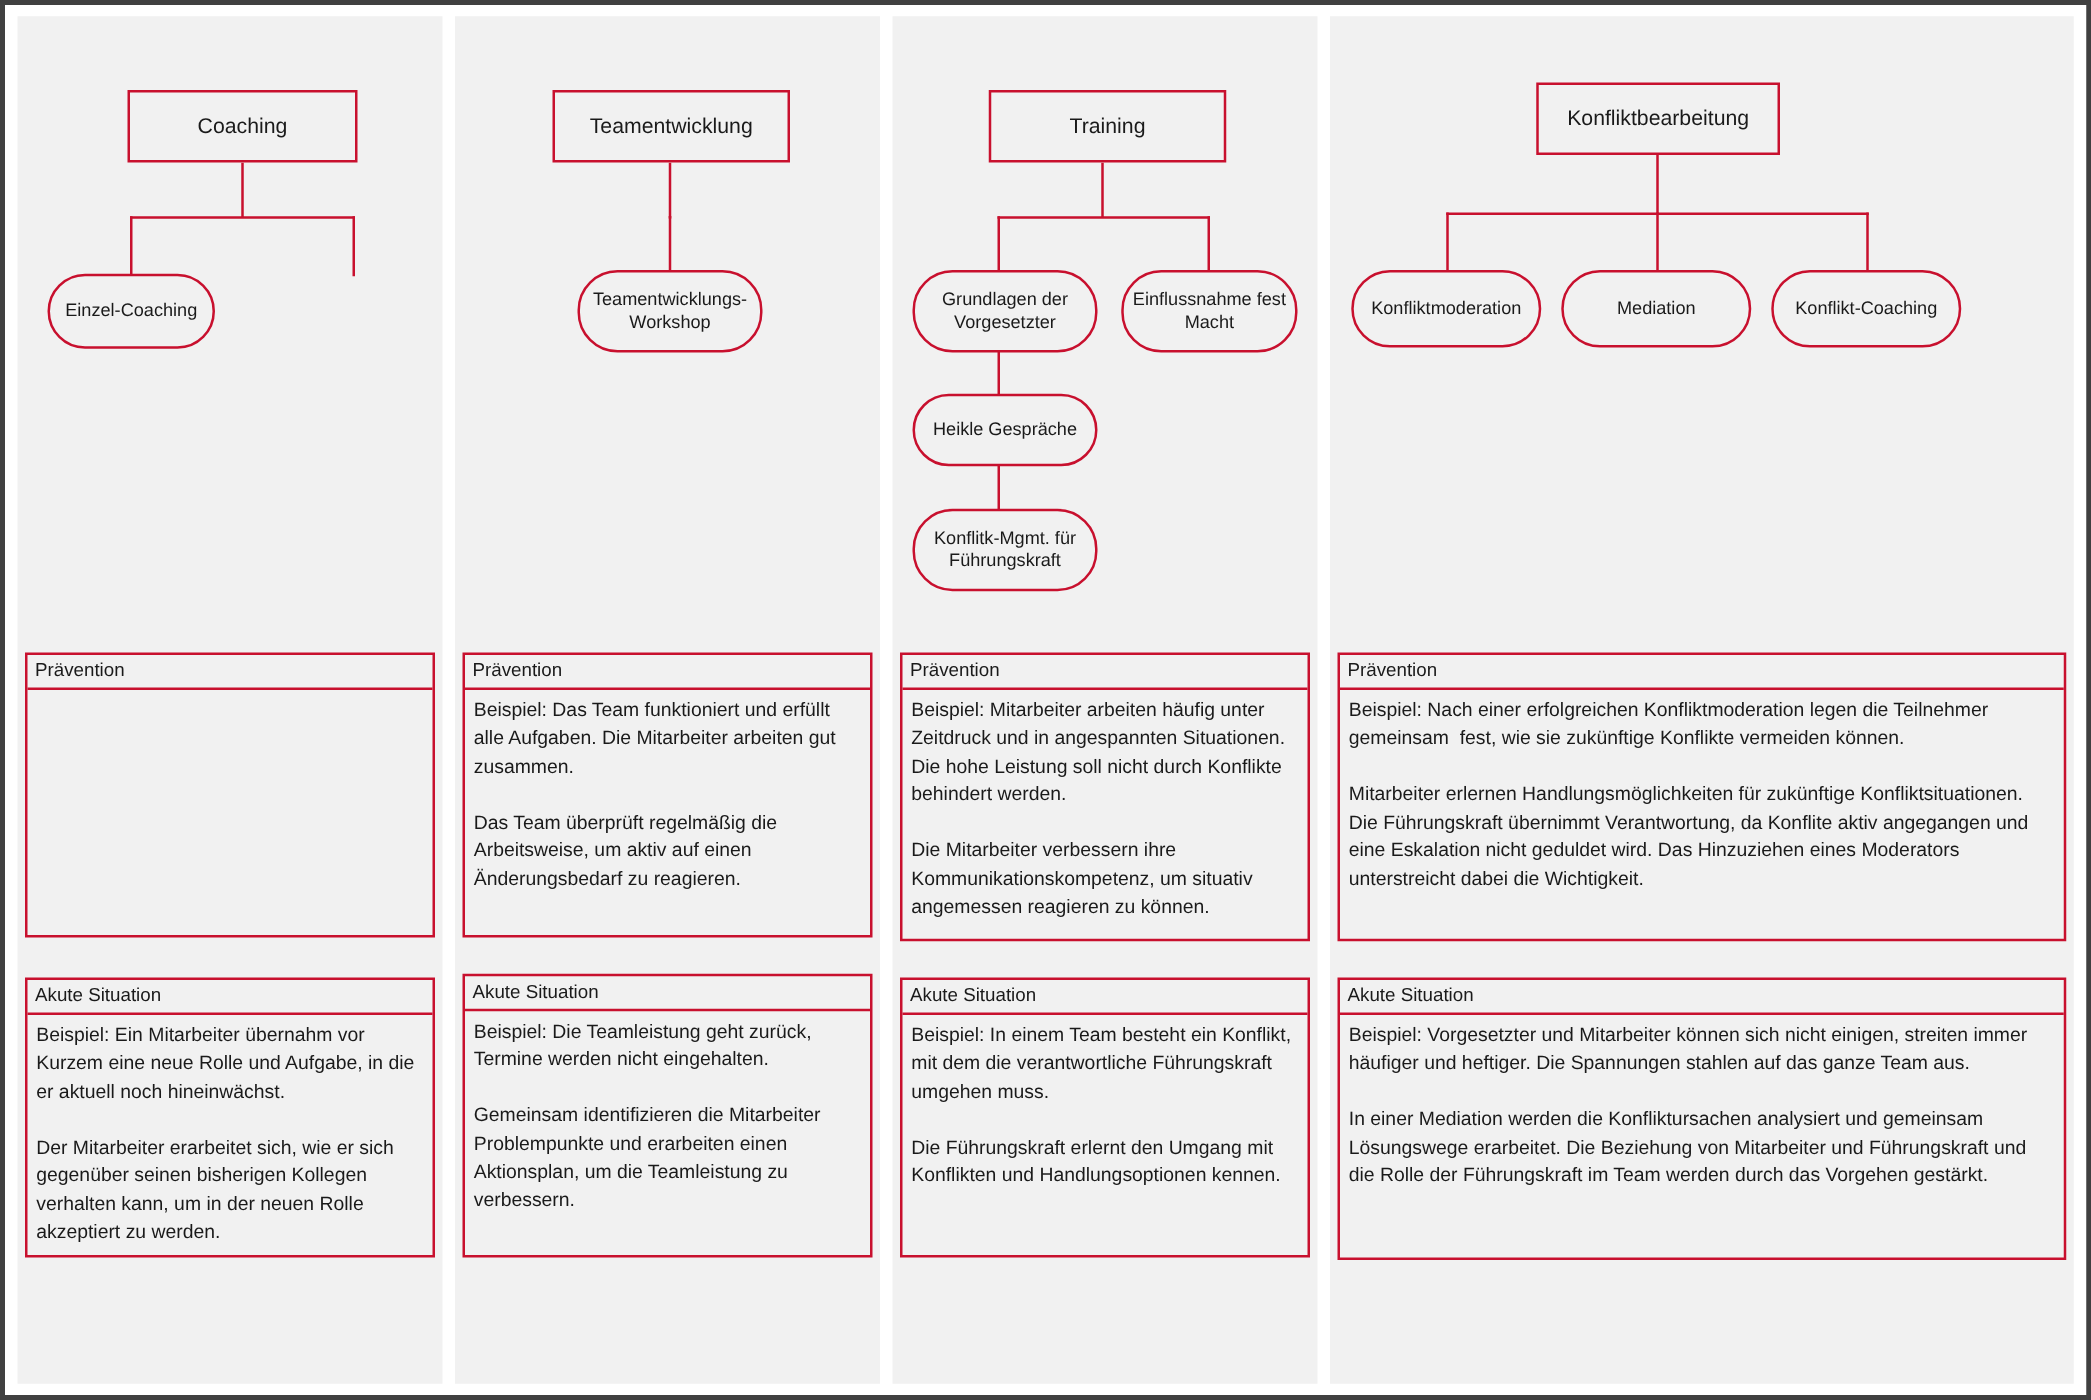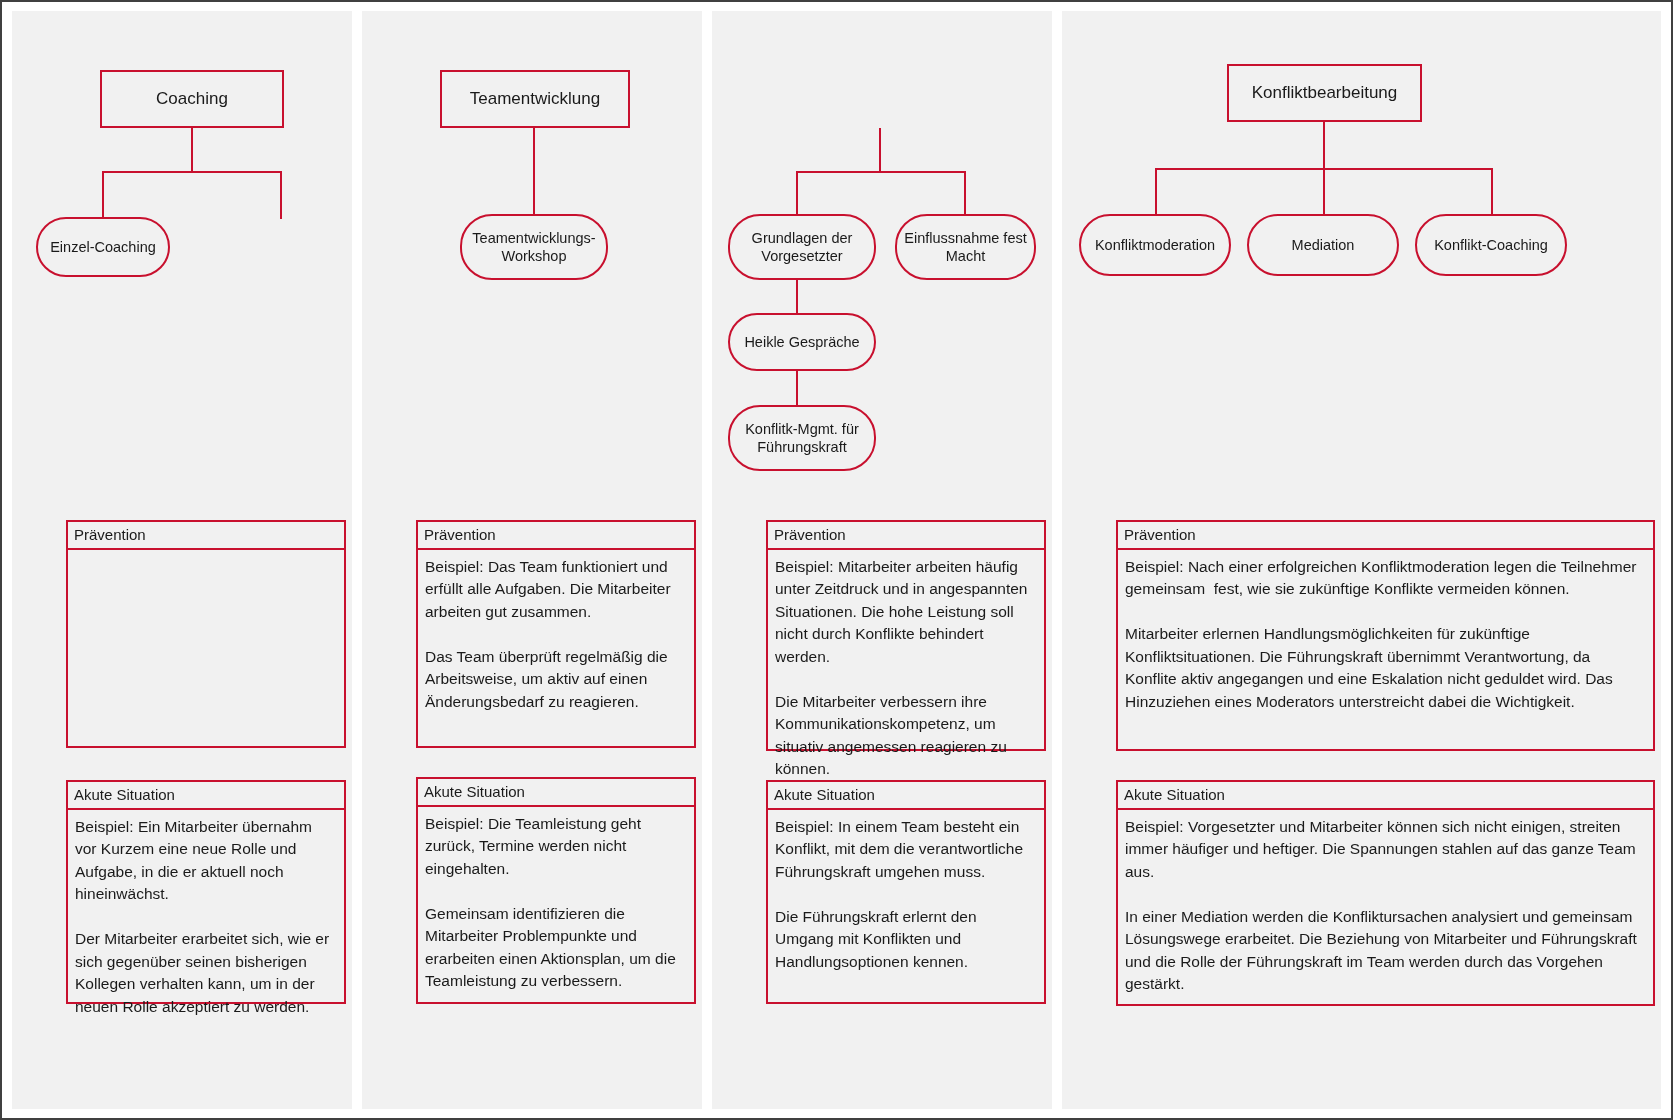--- a/index.html
+++ b/index.html
@@ -6,21 +6,21 @@
   html, body {
     margin: 0; padding: 0;
     background: #ffffff;
     font-family: "Liberation Sans", sans-serif;
   }
   .canvas {
     position: relative;
     width: 1673px;
     height: 1120px;
     background: #ffffff;
-    border: 2px solid #404040;
+    border: 4px solid #404040;
     overflow: hidden;
   }
   .columns {
     position: absolute;
     left: 10px;
     top: 9px;
     right: 10px;
     bottom: 9px;
     display: flex;
     gap: 10px;
@@ -78,21 +78,20 @@
   .conn.v { width: 2px; }
   .conn.h { height: 2px; }
 
   
   .info-wrap {
     position: relative;
     flex: 1;
     padding: 0 6px 6px 6px;
     display: flex;
     flex-direction: column;
-    margin-left: 48px;
   }
   .info-box {
     border: 2.5px solid #c8102e;
     background: #f1f1f1;
     position: absolute;
     left: 6px;
     right: 6px;
   }
   .info-box .hdr {
     border-bottom: 2.5px solid #c8102e;
@@ -157,20 +156,21 @@
           <div class="hdr">Akute Situation</div>
           <div class="body">Beispiel: Die Teamleistung geht zurück, Termine werden nicht eingehalten.
 
 Gemeinsam identifizieren die Mitarbeiter Problempunkte und erarbeiten einen Aktionsplan, um die Teamleistung zu verbessern.</div>
         </div>
       </div>
     </div>
 
     <div class="column col-3">
       <div class="tree">
+        <div class="root-box" style="left:77px; top:59px; width:190px; height:58px;">Training</div>
         <div class="conn v" style="left:167px; top:117px; height:44px;"></div>
         <div class="conn h" style="left:84px; top:160px; width:170px;"></div>
         <div class="conn v" style="left:84px; top:160px; height:48px;"></div>
         <div class="conn v" style="left:252px; top:160px; height:48px;"></div>
         <div class="leaf" style="left:16px; top:203px; width:148px; height:66px;">Grundlagen der Vorgesetzter</div>
         <div class="leaf" style="left:183px; top:203px; width:141px; height:66px;">Einflussnahme fest Macht</div>
         <div class="conn v" style="left:84px; top:266px; height:38px;"></div>
         <div class="leaf" style="left:16px; top:302px; width:148px; height:58px;">Heikle Gespräche</div>
         <div class="conn v" style="left:84px; top:358px; height:38px;"></div>
         <div class="leaf" style="left:16px; top:394px; width:148px; height:66px;">Konflitk-Mgmt. für Führungskraft</div>

